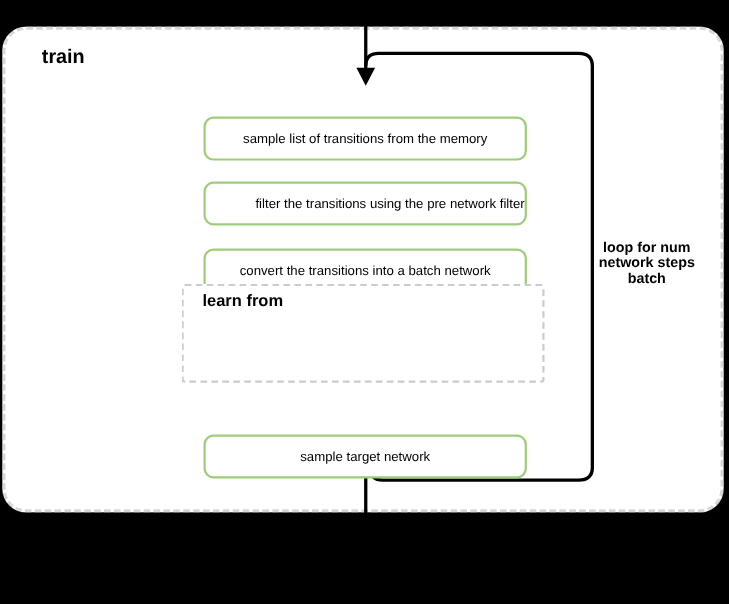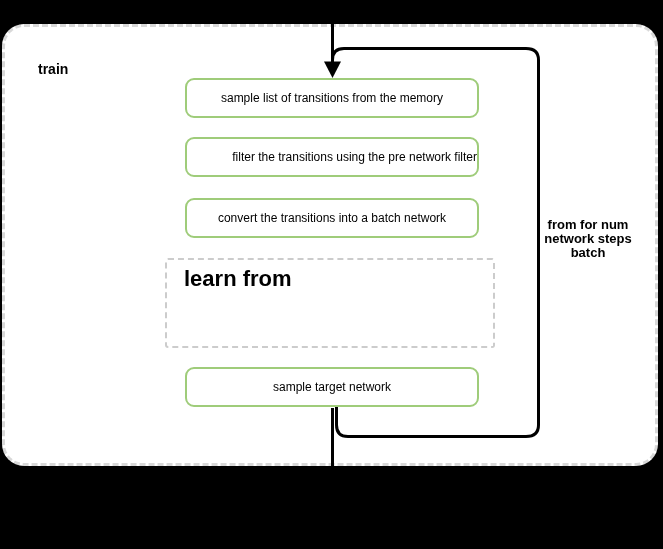--- a/index.html
+++ b/index.html
@@ -33,62 +33,63 @@
     left: 0;
     top: 0;
     width: 663px;
     height: 549px;
     z-index: 1;
     pointer-events: none;
   }
   .container-title {
     position: absolute;
     left: 38px;
-    top: 61px;
-    font-size: 14px;
+    top: 41px;
+    font-size: 18px;
     font-weight: bold;
     color: #000000;
     z-index: 2;
   }
   .step {
     position: absolute;
     left: 185px;
     width: 290px;
     height: 36px;
     background: #ffffff;
     border: 2px solid #9fcc7a;
     border-radius: 9px;
     display: flex;
     align-items: center;
     justify-content: center;
     font-size: 12px;
     color: #000000;
     text-align: center;
     z-index: 2;
+    margin-top: 28px;
   }
   .step-1 { top: 78px; }
   .step-2 { top: 137px; justify-content: flex-end; }
   .step-3 { top: 198px; }
   .step-final { top: 367px; }
   .subprocess {
     position: absolute;
     left: 165px;
     top: 258px;
     width: 326px;
     height: 86px;
     background: #ffffff;
     border: 2px dashed #cccccc;
     border-radius: 3px;
     z-index: 2;
   }
   .subprocess-label {
     position: absolute;
     left: 17px;
     top: 5px;
-    font-size: 22px;
+    font-size: 15px;
     font-weight: bold;
     line-height: 1.25;
     color: #000000;
   }
   .subprocess-label span { display: block; }
   .loop-annotation {
     position: absolute;
     left: 540px;
     top: 218px;
     width: 96px;
@@ -133,18 +134,18 @@
     <div class="subprocess-label">
       <span>learn from</span>
     </div>
   </div>
 
   <div class="step step-final">
     <span>sample target network</span>
   </div>
 
   <div class="loop-annotation">
-    <span>from for num</span>
+    <span>loop for num</span>
     <span>network steps</span>
     <span>batch</span>
   </div>
 
 </div>
 
 </body></html>

